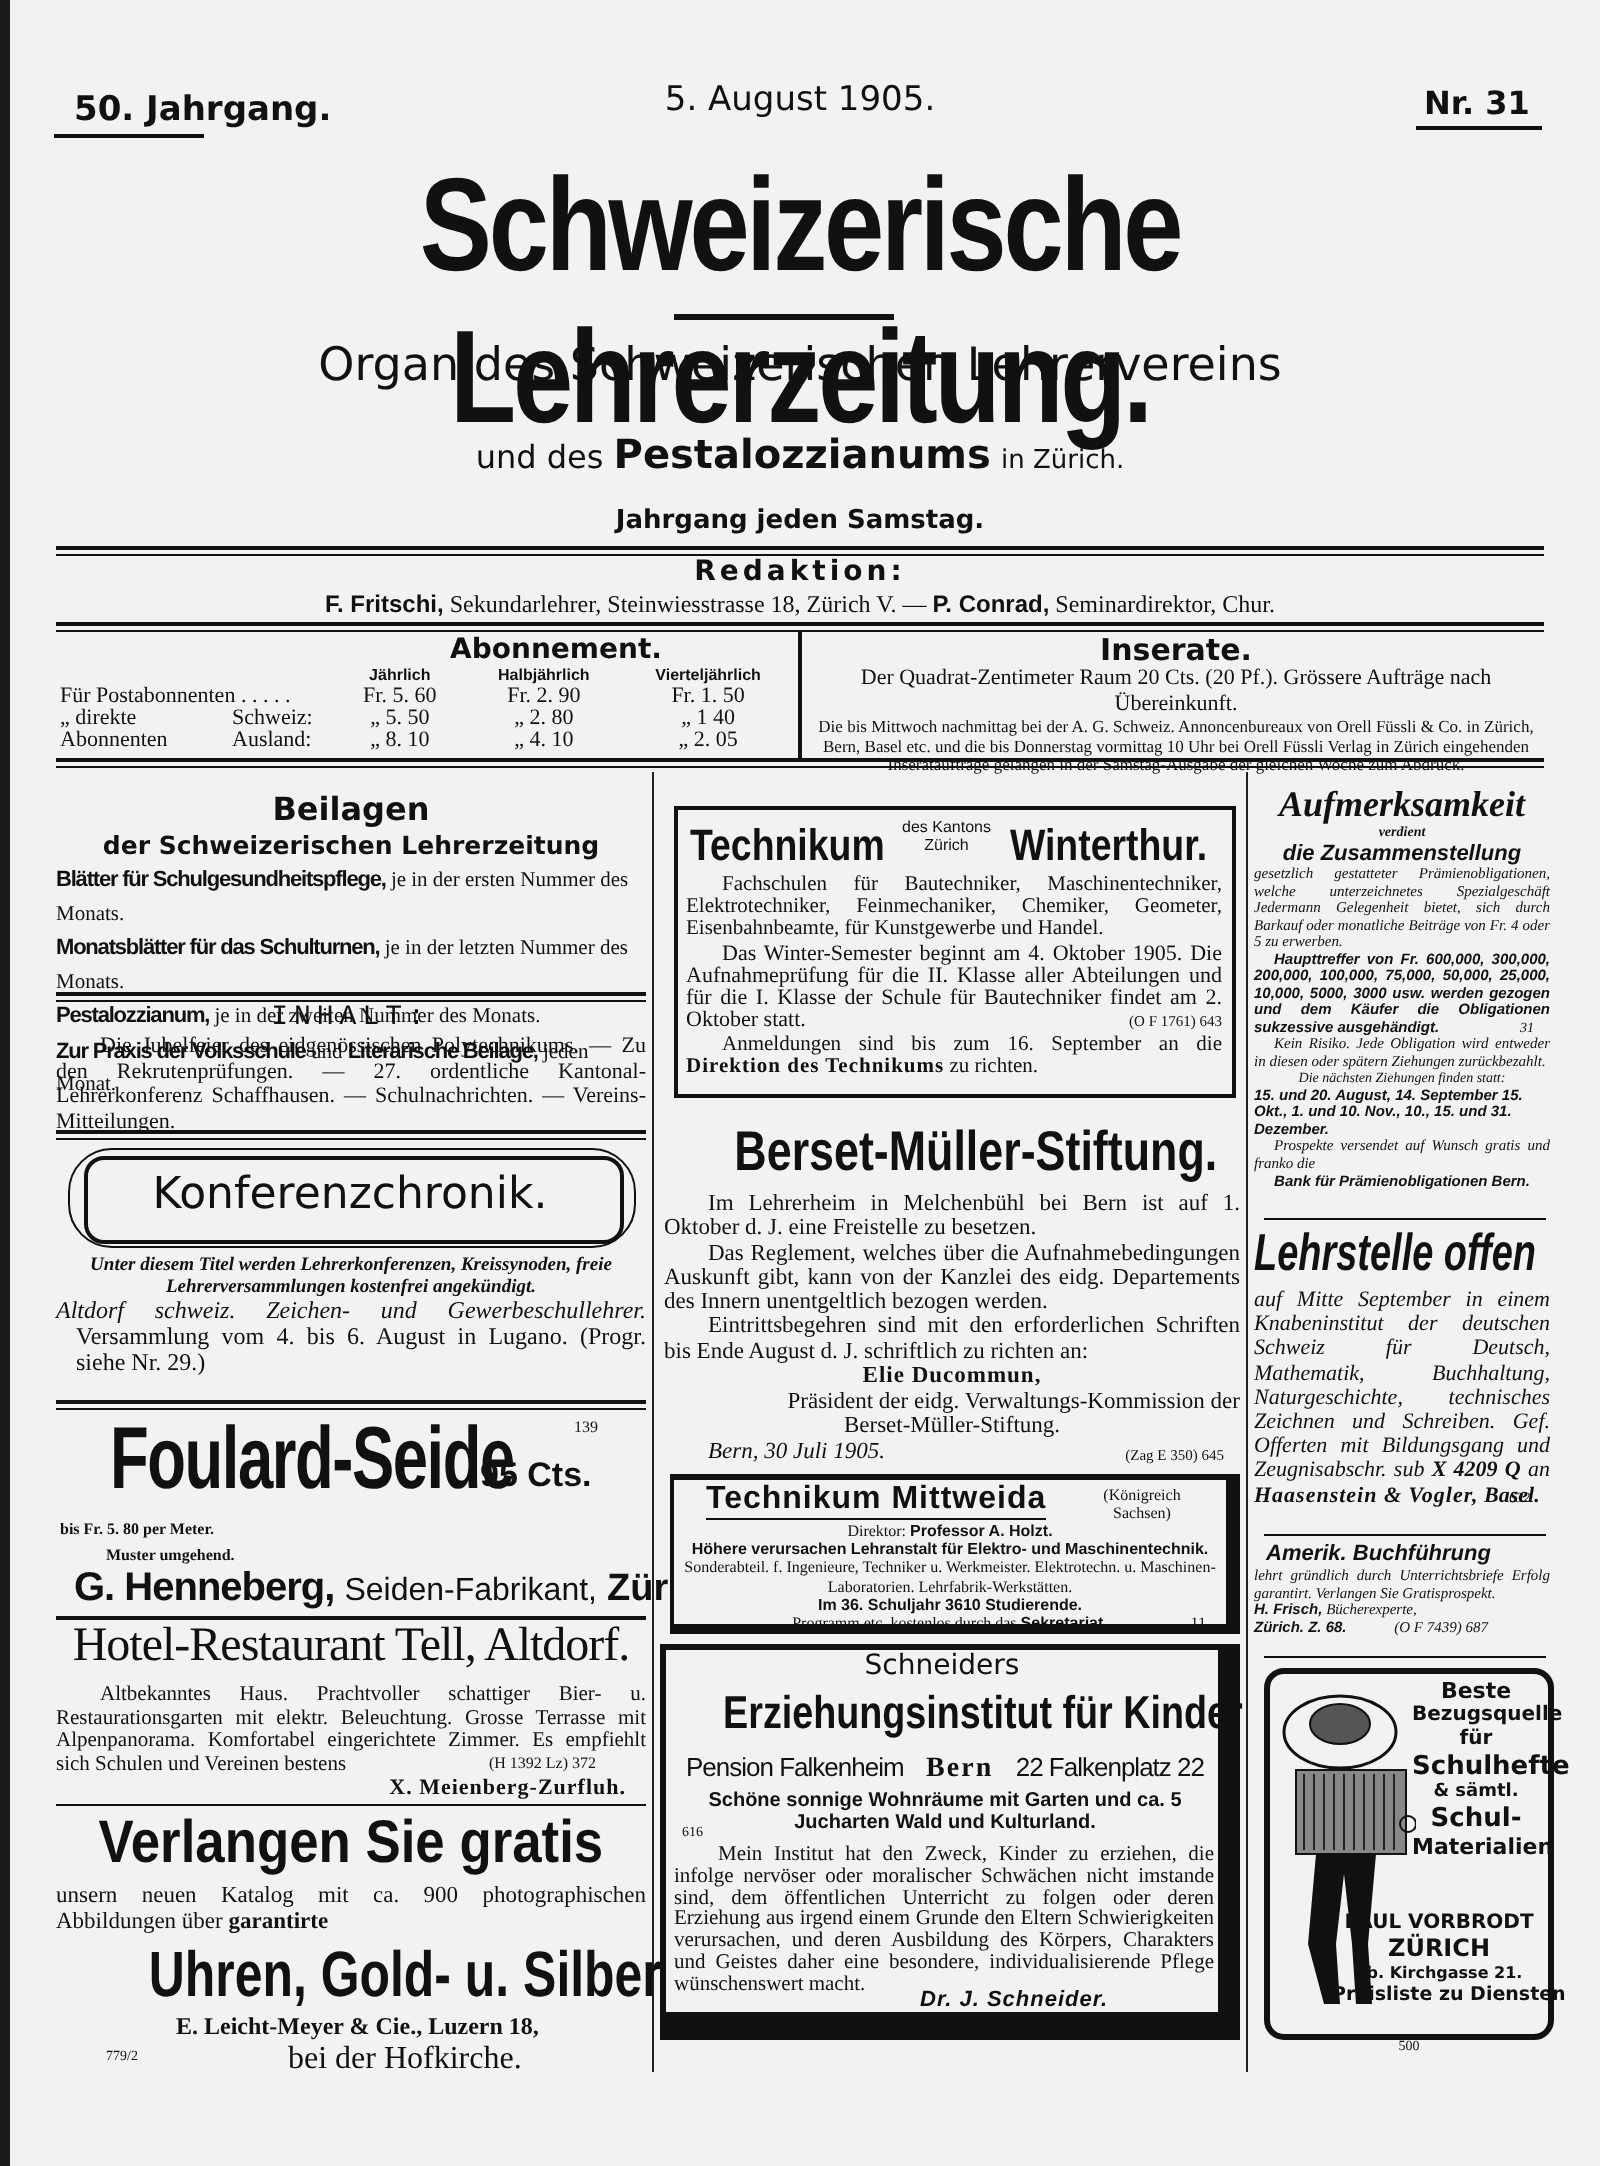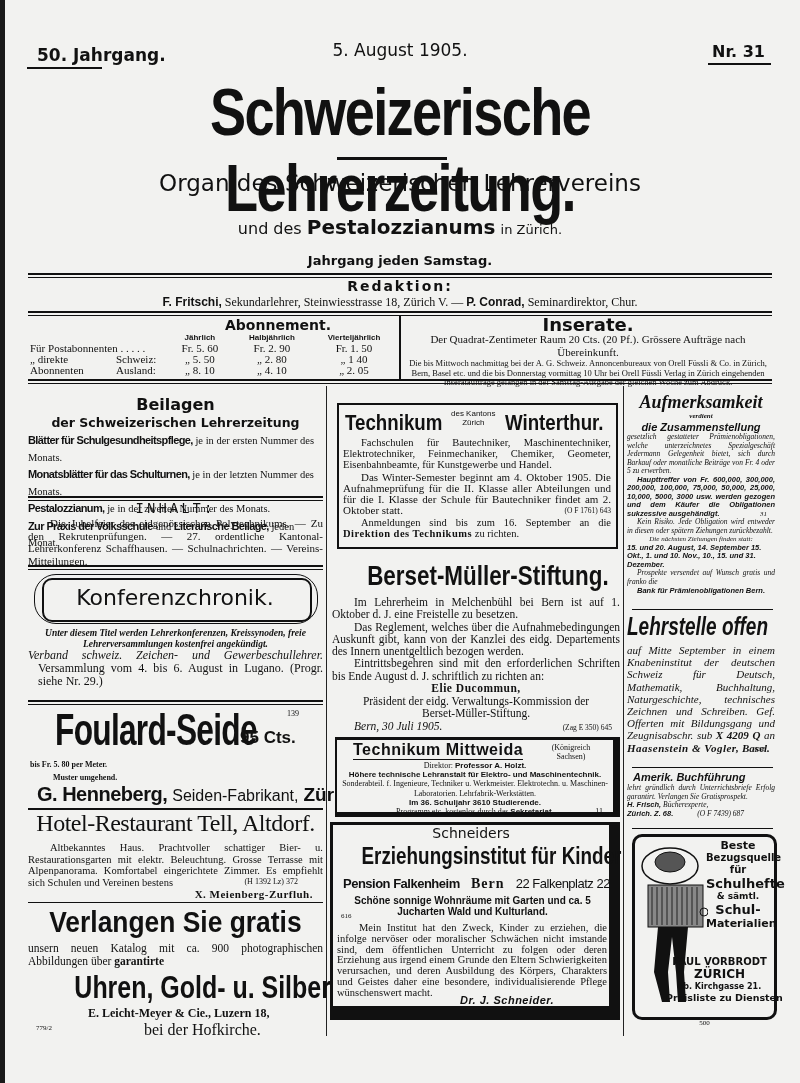--- a/index.html
+++ b/index.html
@@ -103,21 +103,21 @@
       <td>Ausland:</td>
       <td class="center">„ 8. 10</td>
       <td class="center">„ 4. 10</td>
       <td class="center">„ 2. 05</td>
     </tr>
   </tbody>
     </table>
 </div>
 <div class="vline" style="left:399px;top:315px;height:64px;width:2px;background:#111;"></div>
 <div class="abs inserate">
-  <div class="center b dj" style="font-size:18px;line-height:16px;">Inserate.</div>
+  <div class="center b dj" style="font-size:15px;line-height:16px;">Inserate.</div>
   <div class="center" style="font-size:11px;line-height:13px;">Der Quadrat-Zentimeter Raum 20 Cts. (20 Pf.). Grössere Aufträge nach Übereinkunft.</div>
   <div class="center" style="font-size:8.5px;line-height:9.5px;">Die bis Mittwoch nachmittag bei der A. G. Schweiz. Annoncenbureaux von Orell Füssli &amp; Co. in Zürich, Bern, Basel etc. und die bis Donnerstag vormittag 10 Uhr bei Orell Füssli Verlag in Zürich eingehenden Inserataufträge gelangen in der Samstag-Ausgabe der gleichen Woche zum Abdruck.</div>
 </div>
 <div class="hr2" style="left:28px;top:379px;width:744px;"></div>
 
 <div class="vline" style="left:326px;top:386px;height:650px;"></div>
 <div class="vline" style="left:623px;top:386px;height:650px;"></div>
 
 <div class="abs col1" style="top:395px;">
   <div class="center b dj" style="font-size:16px;line-height:20px;">Beilagen</div>
@@ -135,21 +135,21 @@
   <p class="just body11" style="font-size:11px;line-height:12.5px;text-indent:22px;">Die Jubelfeier des eidgenössischen Polytechnikums. — Zu den Rekrutenprüfungen. — 27. ordentliche Kantonal-Lehrerkonferenz Schaffhausen. — Schulnachrichten. — Vereins-Mitteilungen.</p>
 </div>
 <div class="hr2" style="left:28px;top:565px;width:295px;"></div>
 
 <div class="frame" style="left:42px;top:578px;width:266px;height:40px;"></div>
 <div class="abs" style="left:34px;top:574px;width:282px;height:48px;border:1px solid #111;border-radius:22px;"></div>
 <div class="abs center dj" style="left:42px;top:585px;width:266px;font-size:22px;">Konferenzchronik.</div>
 <div class="abs col1" style="top:628px;">
   <p class="center" style="font-size:9.5px;line-height:10.5px;font-style:italic;font-weight:bold;">Unter diesem Titel werden Lehrerkonferenzen, Kreissynoden, freie Lehrerversammlungen kostenfrei angekündigt.</p>
   <p class="just" style="font-size:12px;line-height:13px;padding-left:10px;text-indent:-10px;">
-    <i>Verband schweiz. Zeichen- und Gewerbeschullehrer.</i>
+    <i>Altdorf schweiz. Zeichen- und Gewerbeschullehrer.</i>
     <span>Versammlung vom 4. bis 6. August in Lugano. (Progr. siehe Nr. 29.)</span>
   </p>
 </div>
 <div class="hr2" style="left:28px;top:700px;width:295px;"></div>
 
 <div class="abs" style="left:55px;top:705px;white-space:nowrap;">
   <span class="cond" style="font-size:44px;letter-spacing:-1px;transform:scaleX(0.72);">Foulard-Seide</span>
 </div>
 <div class="abs sans b" style="left:240px;top:728px;font-size:17px;">95 Cts.</div>
 <div class="abs" style="left:287px;top:709px;font-size:8px;">139</div>
@@ -177,21 +177,21 @@
   <p class="just" style="font-size:11.5px;line-height:13px;">
     <span>unsern neuen Katalog mit ca. 900 photographischen Abbildungen über</span>
     <b>garantirte</b>
   </p>
 </div>
 <div class="abs col1 center" style="top:969px;white-space:nowrap;">
   <span class="cond" style="font-size:32px;transform:scaleX(0.78);transform-origin:center top;">Uhren, Gold- u. Silberwaren</span>
 </div>
 <div class="abs" style="left:88px;top:1006px;font-size:12px;font-weight:bold;white-space:nowrap;">E. Leicht-Meyer &amp; Cie., Luzern 18,</div>
 <div class="abs" style="left:104px;top:1021px;font-size:16px;margin-left:40px;">bei der Hofkirche.</div>
-<div class="abs" style="left:36px;top:1024px;font-size:7px;">779/2</div>
+<div class="abs" style="left:53px;top:1024px;font-size:7px;">779/2</div>
 
 <div class="abs" style="left:337px;top:403px;width:277px;height:142px;border-top:2px solid #111;border-bottom:2px solid #111;border-left:2px solid #111;border-right:2px solid #111;"></div>
 <div class="abs" style="left:345px;top:410px;width:265px;white-space:nowrap;">
   <span class="cond" style="font-size:22px;transform:scaleX(0.85);">Technikum</span>
 </div>
 <div class="abs sans" style="left:451px;top:409px;font-size:8px;line-height:9px;text-align:center;">
   <div>des Kantons</div>
   <div>Zürich</div>
 </div>
 <div class="abs" style="left:505px;top:410px;white-space:nowrap;">
@@ -209,48 +209,48 @@
 </div>
 
 <div class="abs" style="left:337px;top:560px;width:280px;white-space:nowrap;text-align:center;">
   <span class="cond" style="font-size:28px;transform:scaleX(0.8);transform-origin:center top;">Berset-Müller-Stiftung.</span>
 </div>
 <div class="abs" style="left:332px;top:596px;width:288px;">
   <p class="just" style="font-size:11.5px;line-height:12.3px;text-indent:22px;">Im Lehrerheim in Melchenbühl bei Bern ist auf 1. Oktober d. J. eine Freistelle zu besetzen.</p>
   <p class="just" style="font-size:11.5px;line-height:12.3px;text-indent:22px;">Das Reglement, welches über die Aufnahmebedingungen Auskunft gibt, kann von der Kanzlei des eidg. Departements des Innern unentgeltlich bezogen werden.</p>
   <p class="just" style="font-size:11.5px;line-height:12.3px;text-indent:22px;">Eintrittsbegehren sind mit den erforderlichen Schriften bis Ende August d. J. schriftlich zu richten an:</p>
   <p class="center b" style="font-size:11.5px;line-height:13px;letter-spacing:0.5px;">Elie Ducommun,</p>
-  <p class="center" style="font-size:11.5px;line-height:12.3px;">Präsident der eidg. Verwaltungs-Kommission der</p>
+  <p class="center" style="font-size:11.5px;line-height:12.3px;text-align:right;">Präsident der eidg. Verwaltungs-Kommission der</p>
   <p class="center" style="font-size:11.5px;line-height:12.3px;">Berset-Müller-Stiftung.</p>
   <div style="position:relative;font-size:11.5px;line-height:13px;padding-left:22px;">
     <i>Bern, 30 Juli 1905.</i>
     <span style="position:absolute;right:8px;top:1px;font-size:7.5px;">(Zag E 350)   645</span>
   </div>
 </div>
 
 <div class="darkbox" style="left:335px;top:737px;width:285px;height:80px;"></div>
 <div class="abs" style="left:337px;top:740px;width:276px;height:72px;background:#f2f2f0;"></div>
 <div class="abs sans b" style="left:353px;top:741px;font-size:16px;letter-spacing:0.5px;border-bottom:1.5px solid #111;">Technikum Mittweida</div>
 <div class="abs center" style="left:540px;top:743px;width:62px;font-size:8px;line-height:9px;">(Königreich Sachsen)</div>
 <div class="abs center" style="left:337px;top:761px;width:276px;font-size:8px;line-height:9.2px;">
   <div><span>Direktor:</span> <b class="sans">Professor A. Holzt.</b></div>
-  <div class="sans b">Höhere technische Lehranstalt für Elektro- und Maschinentechnik.</div>
+  <div class="sans b">Höhere verursachen Lehranstalt für Elektro- und Maschinentechnik.</div>
   <div>Sonderabteil. f. Ingenieure, Techniker u. Werkmeister. Elektrotechn. u. Maschinen-Laboratorien. Lehrfabrik-Werkstätten.</div>
   <div class="sans b">Im 36. Schuljahr 3610 Studierende.</div>
   <div><span>Programm etc. kostenlos durch das</span> <b class="sans">Sekretariat.</b><span style="position:absolute;right:10px;">11</span></div>
 </div>
 
 <div class="darkbox" style="left:330px;top:822px;width:290px;height:198px;"></div>
 <div class="abs" style="left:333px;top:825px;width:276px;height:181px;background:#f2f2f0;border-right:1px solid #111;"></div>
 <div class="abs center dj" style="left:333px;top:825px;width:276px;font-size:14px;">Schneiders</div>
 <div class="abs center" style="left:333px;top:843px;width:276px;white-space:nowrap;">
   <span class="cond" style="font-size:23px;transform:scaleX(0.82);transform-origin:center top;">Erziehungsinstitut für Kinder</span>
 </div>
 <div class="abs" style="left:343px;top:876px;width:262px;font-size:13px;white-space:nowrap;">
-  <span class="sans" style="letter-spacing:-0.5px;font-weight:bold;">Pension Falkenheim</span>
+  <span class="sans" style="letter-spacing:-0.5px;">Pension Falkenheim</span>
   <b style="font-size:14px;margin:0 8px;letter-spacing:1px;">Bern</b>
   <span class="sans" style="letter-spacing:-0.5px;margin-top:31px;">22 Falkenplatz 22</span>
 </div>
 <div class="abs center sans b" style="left:340px;top:895px;width:265px;font-size:10px;line-height:11px;">Schöne sonnige Wohnräume mit Garten und ca. 5 Jucharten Wald und Kulturland.</div>
 <div class="abs" style="left:341px;top:912px;font-size:7px;">616</div>
 <div class="abs just" style="left:337px;top:923px;width:270px;font-size:10.5px;line-height:10.8px;text-indent:22px;">Mein Institut hat den Zweck, Kinder zu erziehen, die infolge nervöser oder moralischer Schwächen nicht imstande sind, dem öffentlichen Unterricht zu folgen oder deren Erziehung aus irgend einem Grunde den Eltern Schwierigkeiten verursachen, und deren Ausbildung des Körpers, Charakters und Geistes daher eine besondere, individualisierende Pflege wünschenswert macht.</div>
 <div class="abs sans b" style="left:460px;top:994px;font-size:11px;font-style:italic;letter-spacing:0.5px;">Dr. J. Schneider.</div>
 
 <div class="abs col3" style="top:392px;">
   <div class="center b" style="font-size:18px;line-height:20px;white-space:nowrap;">Aufmerksamkeit</div>

